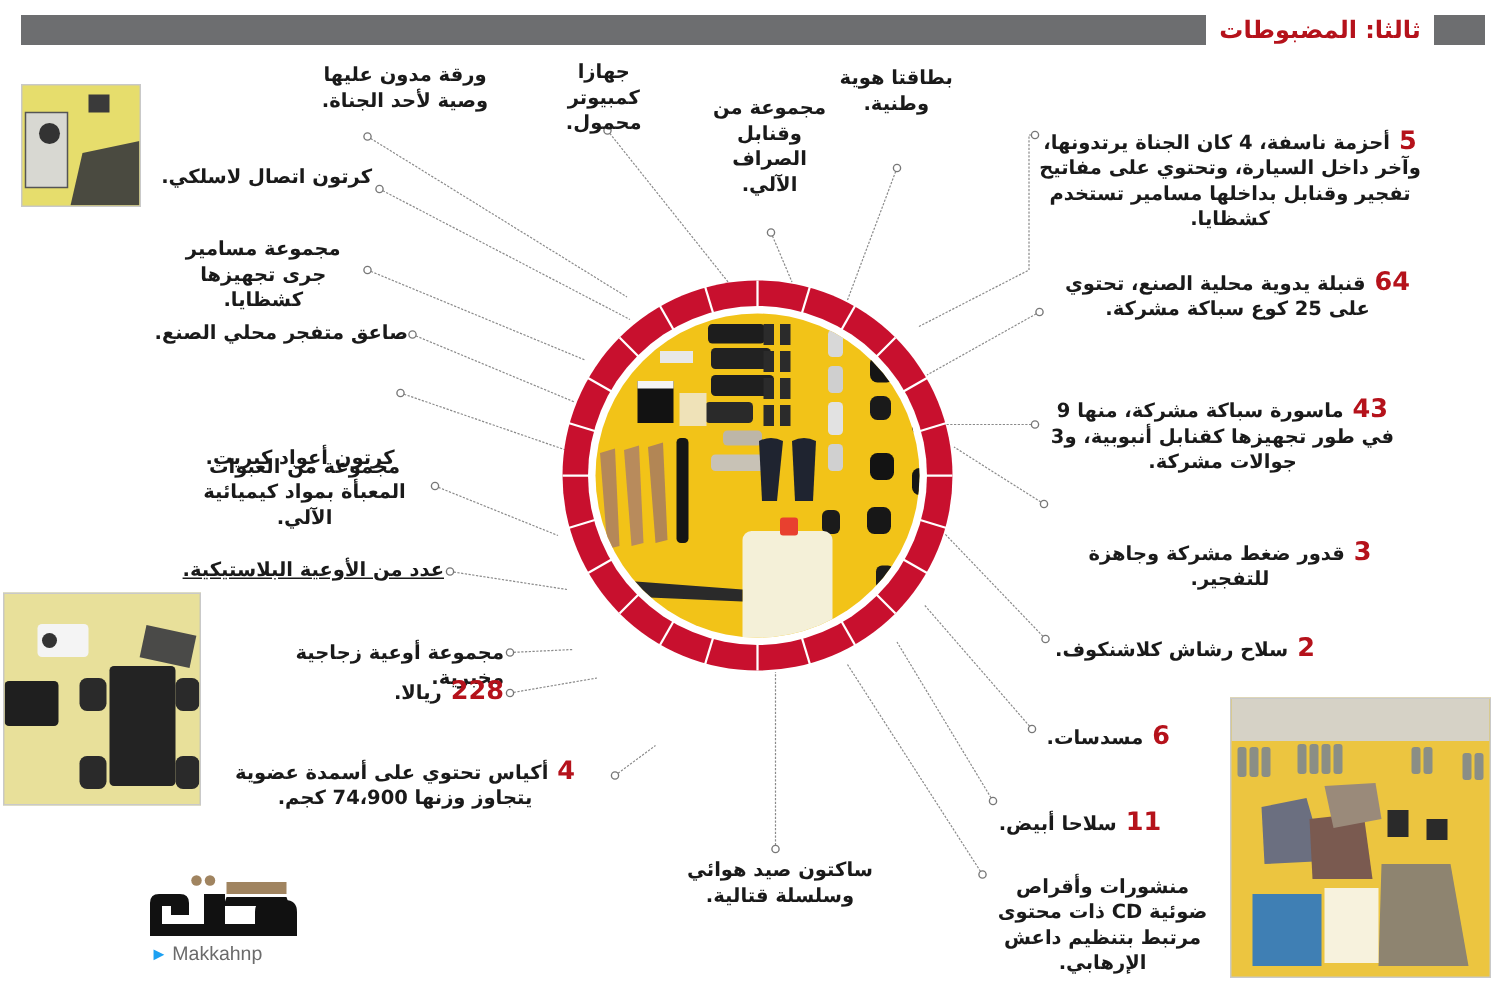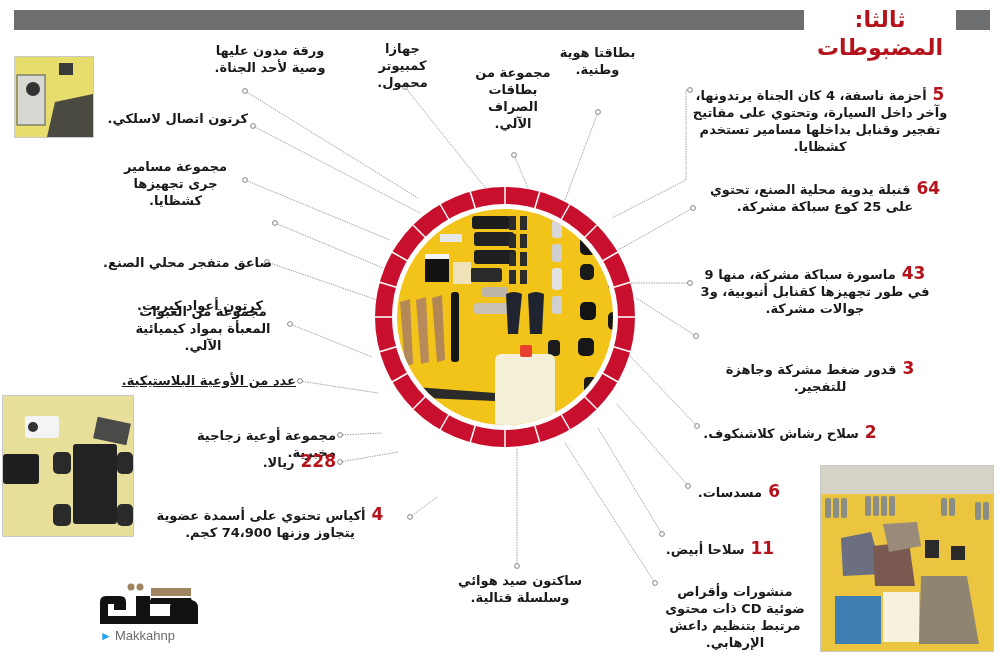--- a/index.html
+++ b/index.html
@@ -1,19 +1,19 @@
 <!DOCTYPE html>
 <html><head>
   <meta charset="utf-8">
   <style>
     html, body { margin: 0; padding: 0; }
     body { width: 1000px; height: 662px; background: #ffffff; position: relative; overflow: hidden; font-family: "DejaVu Sans", sans-serif; color: #1a1a1a; }
     .abs { position: absolute; }
     .hbar { position: absolute; top: 10px; height: 20px; background: #6d6e70; }
-    .title { position: absolute; top: 6px; left: 808px; width: 144px; text-align: center; color: #b5121b; font-size: 22px; font-weight: bold; direction: rtl; line-height: 28px; }
+    .title { position: absolute; top: 6px; left: 808px; width: 144px; text-align: center; color: #b5121b; font-size: 16px; font-weight: bold; direction: rtl; line-height: 28px; }
     .lbl { position: absolute; direction: rtl; font-size: 13px; font-weight: bold; line-height: 17px; color: #1a1a1a; }
     .lbl.c { text-align: center; }
     .lbl.r { text-align: right; }
     .num { color: #b5121b; font-size: 17px; font-weight: bold; margin-left: 6px; }
     svg.lines { position: absolute; left: 0; top: 0; }
     .photo { position: absolute; border: 1px solid #c9c9c9; overflow: hidden; }
     .logo-wrap { position: absolute; left: 96px; top: 580px; width: 120px; height: 70px; }
     .logo-handle { position: absolute; left: 4px; top: 48px; font-family: Liberation Sans, sans-serif; font-size: 13px; color: #6b6b6b; }
     .logo-handle .bird { color: #1da1f2; margin-right: 3px; font-size: 12px; }
   </style>
@@ -191,36 +191,36 @@
   <span>منشورات وأقراص ضوئية CD ذات محتوى مرتبط بتنظيم داعش الإرهابي.</span>
 </div>
 <div class="lbl c" style="left:455px; top:572px; width:130px;">
   <span>ساكتون صيد هوائي وسلسلة قتالية.</span>
 </div>
 
 <div class="lbl c" style="left:555px; top:44px; width:85px;">
   <span>بطاقتا هوية وطنية.</span>
 </div>
 <div class="lbl c" style="left:468px; top:64px; width:90px;">
-  <span>مجموعة من بطاقات الصراف الآلي.</span>
+  <span>مجموعة من وقنابل الصراف الآلي.</span>
 </div>
 <div class="lbl c" style="left:365px; top:40px; width:75px;">
   <span>جهازا كمبيوتر محمول.</span>
 </div>
 <div class="lbl c" style="left:205px; top:42px; width:130px;">
   <span>ورقة مدون عليها وصية لأحد الجناة.</span>
 </div>
 
 <div class="lbl r" style="left:100px; top:110px; width:148px;">
   <span>كرتون اتصال لاسلكي.</span>
 </div>
 <div class="lbl c" style="left:108px; top:158px; width:135px;">
   <span>مجموعة مسامير جرى تجهيزها كشظايا.</span>
 </div>
-<div class="lbl r" style="left:100px; top:214px; width:172px;margin-top:40px;">
+<div class="lbl r" style="left:100px; top:214px; width:172px;">
   <span>صاعق متفجر محلي الصنع.</span>
 </div>
 <div class="lbl r" style="left:120px; top:253px; width:143px;margin-top:44px;">
   <span>كرتون أعواد كبريت.</span>
 </div>
 <div class="lbl c" style="left:118px; top:303px; width:170px;">
   <span>مجموعة من العبوات المعبأة بمواد كيميائية الآلي.</span>
 </div>
 <div class="lbl r" style="left:120px; top:372px; width:176px;text-decoration:underline;">
   <span>عدد من الأوعية البلاستيكية.</span>

